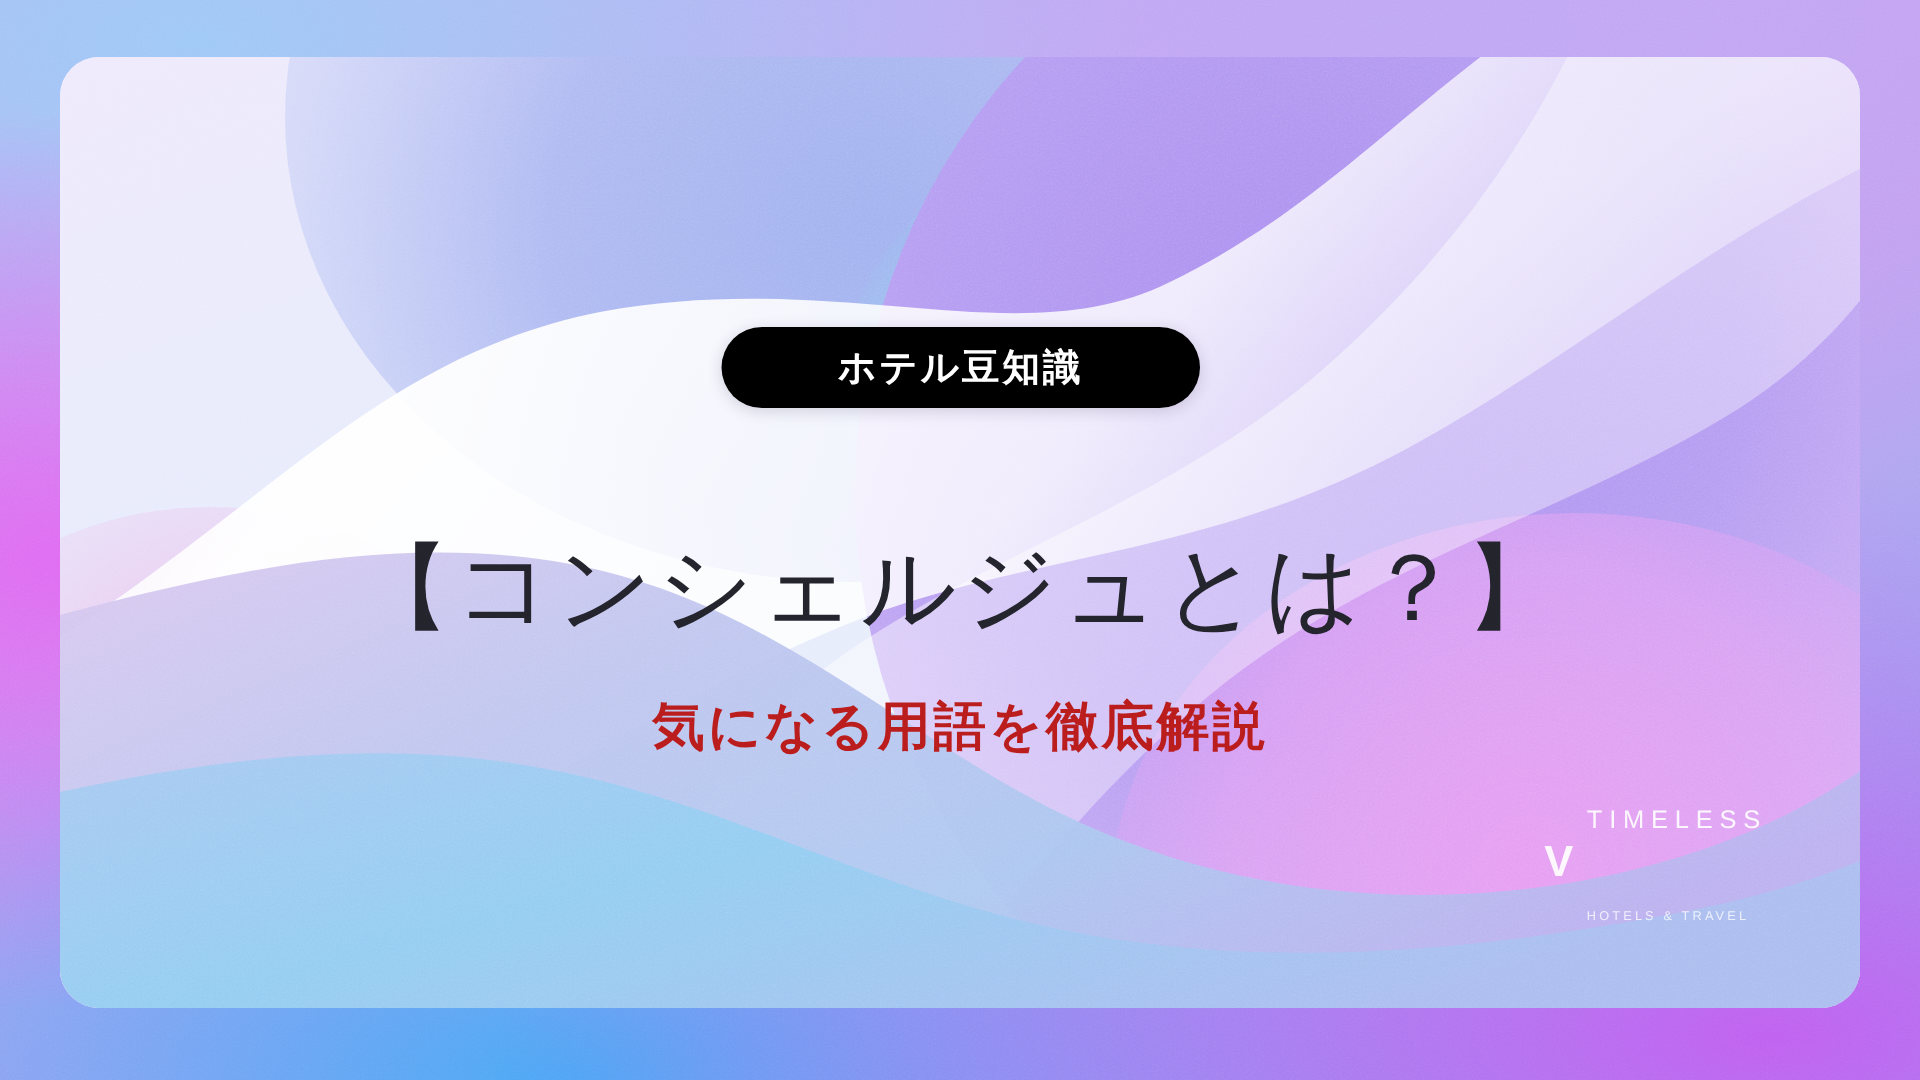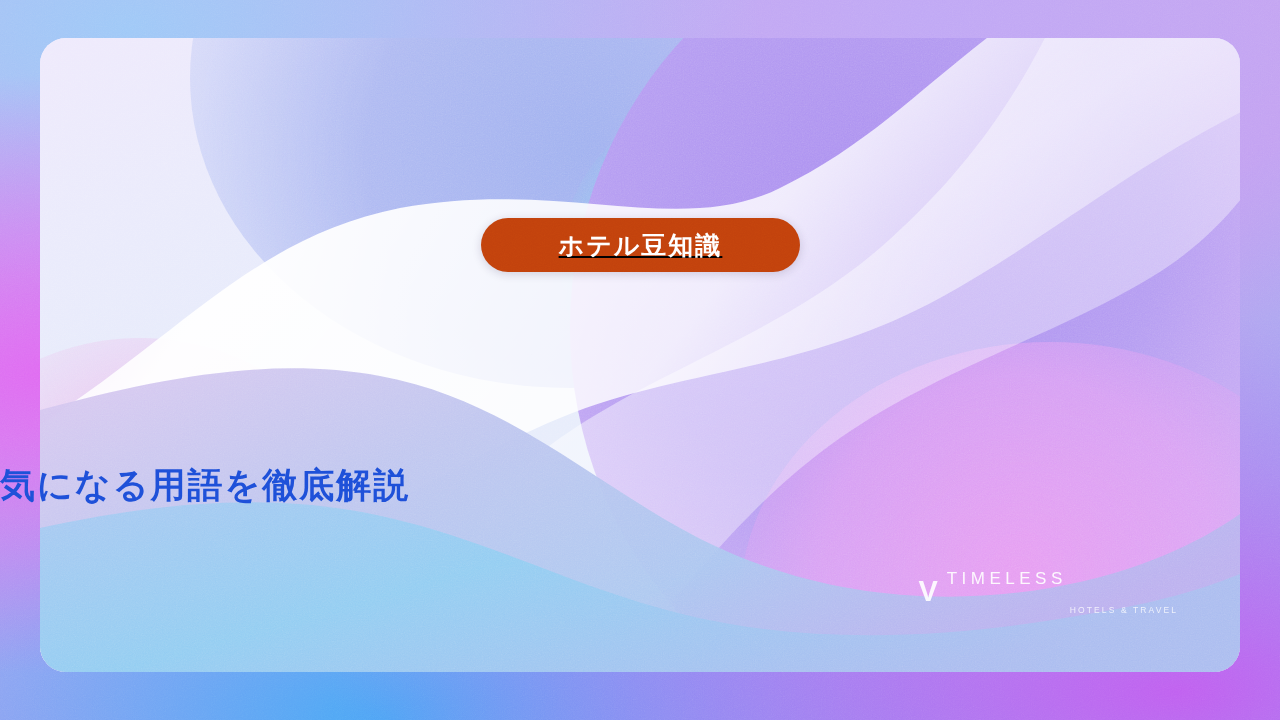--- a/index.html
+++ b/index.html
@@ -127,26 +127,25 @@
     align-items: center;
   }
 
   .badge {
     position: absolute;
     left: 481px;
     top: 218px;
     width: 319px;
     height: 54px;
     border-radius: 27px;
-    background: #c2410c;
+    background: #000000;
     display: flex;
     align-items: center;
     justify-content: center;
     box-shadow: 0 2px 10px rgba(40,30,70,0.18);
-    text-decoration: underline;
   }
   .badge-label {
     color: #ffffff;
     font-size: 25px;
     font-weight: 700;
     letter-spacing: 2px;
     line-height: 1;
   }
 
   .title {
@@ -159,21 +158,22 @@
     font-weight: 300;
     letter-spacing: 3px;
     line-height: 1.2;
     white-space: nowrap;
   }
 
   .subtitle {
     position: absolute;
     left: 0; right: 0;
     top: 435px;
-    color: #1d4ed8;
+    text-align: center;
+    color: #b91c1c;
     font-size: 35px;
     font-weight: 700;
     letter-spacing: 2px;
     line-height: 1.2;
     white-space: nowrap;
   }
 
   
   .logo {
     position: absolute;
@@ -184,21 +184,21 @@
     gap: 9px;
     opacity: 0.92;
   }
   .logo-mark {
     font-size: 29px;
     font-weight: 700;
     color: #ffffff;
     line-height: 1;
     letter-spacing: 0;
   }
-  .logo-text { display: flex; flex-direction: row; gap: 3px; }
+  .logo-text { display: flex; flex-direction: column; gap: 15px; }
   .logo-name {
     color: #ffffff;
     font-size: 17px;
     font-weight: 400;
     letter-spacing: 4.5px;
     line-height: 1;
   }
   .logo-tag {
     color: #ffffff;
     font-size: 8.5px;
@@ -281,20 +281,21 @@
         <span class="logo-name">TIMELESS</span>
         <span class="logo-tag">HOTELS &amp; TRAVEL</span>
       </span>
     </div>
   </div>
 
   <div class="content">
     <div class="badge">
       <span class="badge-label">ホテル豆知識</span>
     </div>
+    <h1 class="title">【コンシェルジュとは？】</h1>
     <h2 class="subtitle">気になる用語を徹底解説</h2>
   </div>
 
   <div class="grain">
     <svg xmlns="http://www.w3.org/2000/svg" width="100%" height="100%">
       <filter id="noiseOuter">
         <feTurbulence type="fractalNoise" baseFrequency="0.9" numOctaves="3" stitchTiles="stitch"></feTurbulence>
         <feColorMatrix type="saturate" values="0"></feColorMatrix>
       </filter>
       <rect width="100%" height="100%" filter="url(#noiseOuter)" opacity="0.45"></rect>

